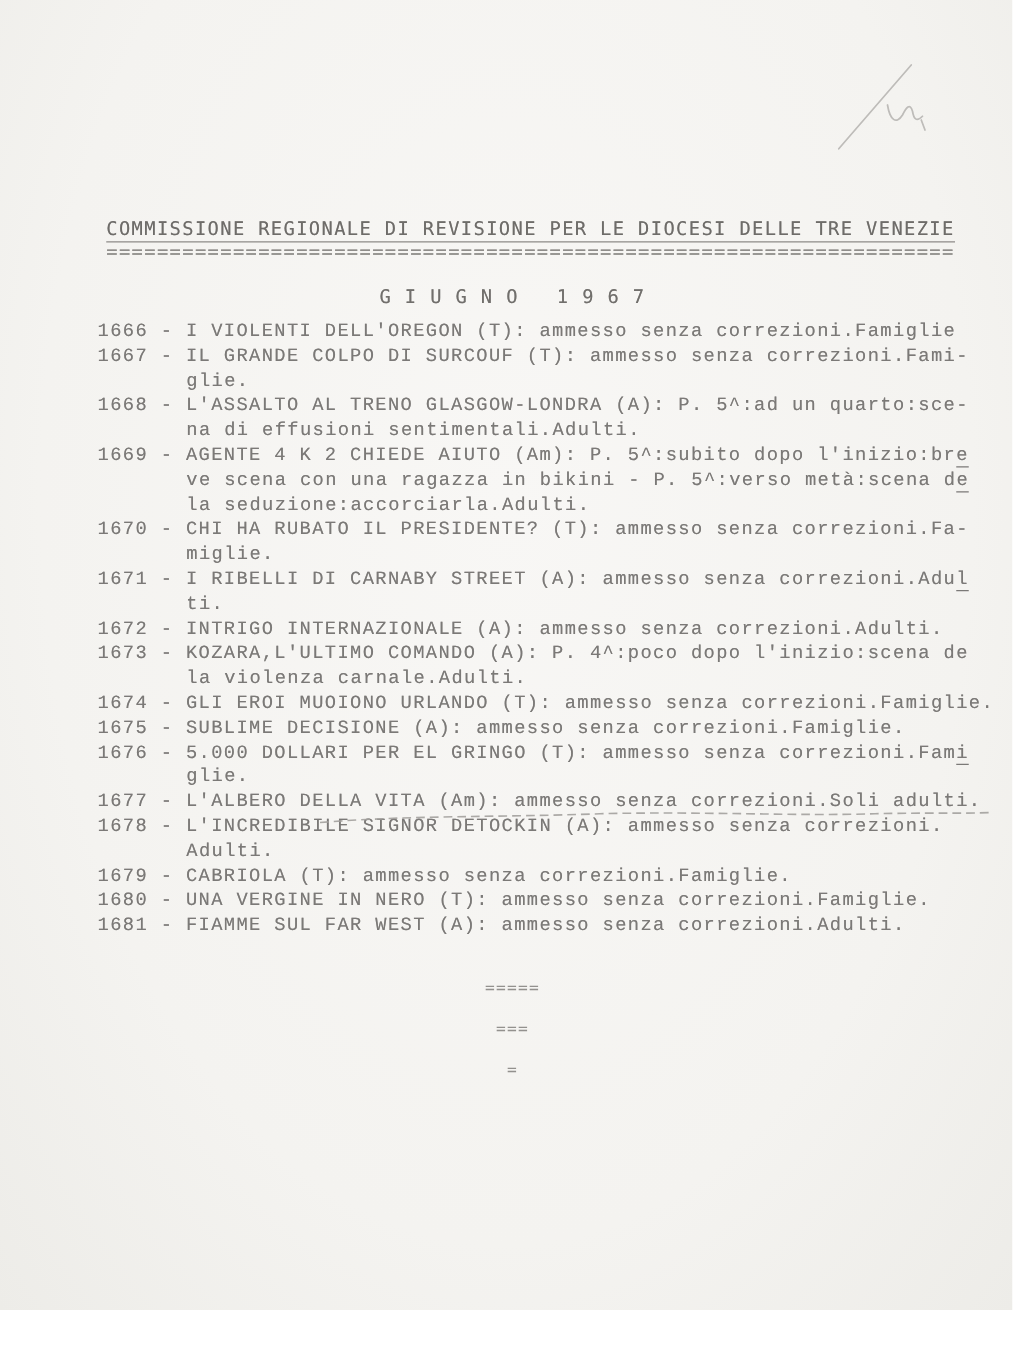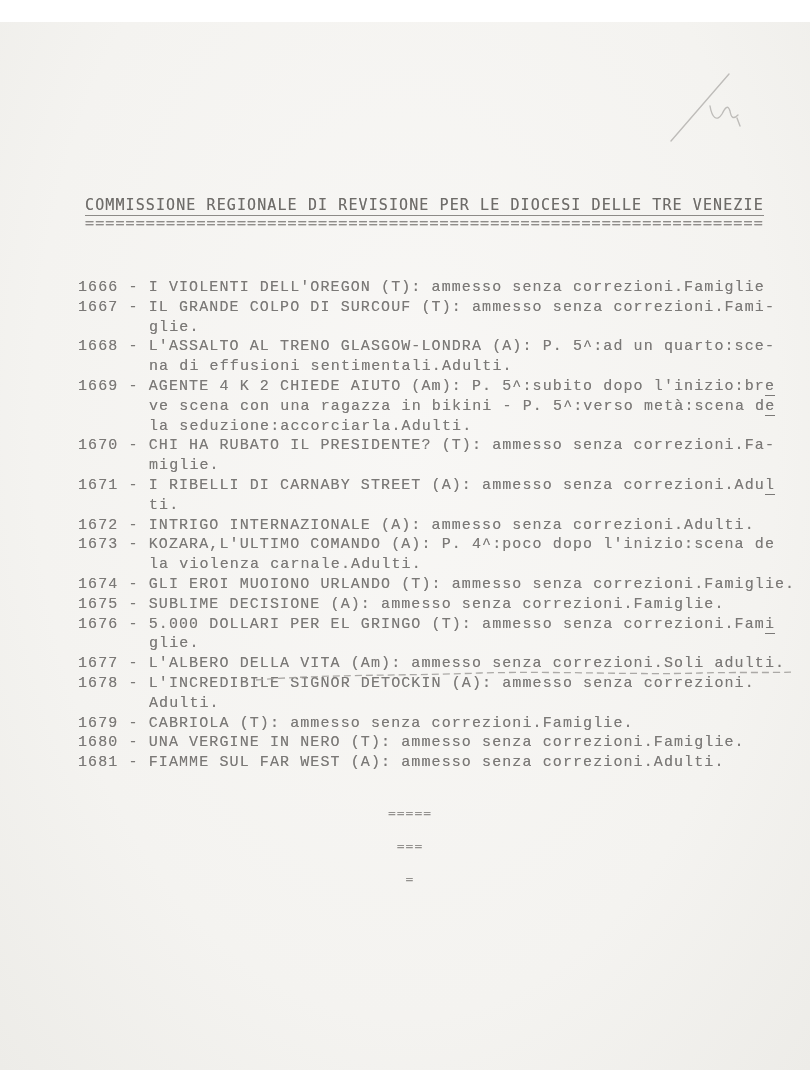--- a/index.html
+++ b/index.html
@@ -3,21 +3,20 @@
 <meta charset="utf-8">
 <style>
   html,body{margin:0;padding:0;}
   .page{
     position:relative;
     width:810px;height:1048px;
     background:radial-gradient(ellipse at 50% 38%, #f8f7f5 0%, #f4f3f0 65%, #edecE8 100%);
     overflow:hidden;
     font-family:"DejaVu Sans Mono", monospace;
     color:#7b7977;
-    margin-top:22px;
   }
   .typed{
     font-size:15px;
     letter-spacing:1.1px;
     white-space:pre;
     text-shadow:0 0 0.5px rgba(110,108,105,.55);
   }
   .title{
     position:absolute;left:85px;top:174px;
     color:#6e6c69;
@@ -54,20 +53,21 @@
   <svg class="overlay" width="810" height="1080" aria-hidden="true">
     <g fill="none" stroke="#b5b3b0" stroke-width="1.4" stroke-linecap="round" opacity="0.85">
       <path d="M 671 119 L 729 52"></path>
       <path d="M 710 84 C 712 96, 717 100, 722 92 C 725 86, 728 82, 730 89 C 731 95, 733 98, 738 93"></path>
       <path d="M 737 96 L 740 104"></path>
     </g>
   </svg>
 
   <div class="typed title">COMMISSIONE REGIONALE DI REVISIONE PER LE DIOCESI DELLE TRE VENEZIE</div>
   <div class="typed sep">===================================================================</div>
+  <div class="typed month">G I U G N O   1 9 6 7</div>
 
   <div class="typed entries"><div class="line"><span>1666 - </span><span>I VIOLENTI DELL'OREGON (T): ammesso senza correzioni.Famiglie</span></div><div class="line"><span>1667 - </span><span>IL GRANDE COLPO DI SURCOUF (T): ammesso senza correzioni.Fami-</span></div><div class="line cont"><span>glie.</span></div><div class="line"><span>1668 - </span><span>L'ASSALTO AL TRENO GLASGOW-LONDRA (A): P. 5^:ad un quarto:sce-</span></div><div class="line cont"><span>na di effusioni sentimentali.Adulti.</span></div><div class="line"><span>1669 - </span><span>AGENTE 4 K 2 CHIEDE AIUTO (Am): P. 5^:subito dopo l'inizio:br<span class="ul">e</span></span></div><div class="line cont"><span>ve scena con una ragazza in bikini - P. 5^:verso metà:scena d<span class="ul">e</span></span></div><div class="line cont"><span>la seduzione:accorciarla.Adulti.</span></div><div class="line"><span>1670 - </span><span>CHI HA RUBATO IL PRESIDENTE? (T): ammesso senza correzioni.Fa-</span></div><div class="line cont"><span>miglie.</span></div><div class="line"><span>1671 - </span><span>I RIBELLI DI CARNABY STREET (A): ammesso senza correzioni.Adu<span class="ul">l</span></span></div><div class="line cont"><span>ti.</span></div><div class="line"><span>1672 - </span><span>INTRIGO INTERNAZIONALE (A): ammesso senza correzioni.Adulti.</span></div><div class="line"><span>1673 - </span><span>KOZARA,L'ULTIMO COMANDO (A): P. 4^:poco dopo l'inizio:scena de</span></div><div class="line cont"><span>la violenza carnale.Adulti.</span></div><div class="line"><span>1674 - </span><span>GLI EROI MUOIONO URLANDO (T): ammesso senza correzioni.Famiglie.</span></div><div class="line"><span>1675 - </span><span>SUBLIME DECISIONE (A): ammesso senza correzioni.Famiglie.</span></div><div class="line"><span>1676 - </span><span>5.000 DOLLARI PER EL GRINGO (T): ammesso senza correzioni.Fam<span class="ul">i</span></span></div><div class="line cont"><span>glie.</span></div><div class="line"><span>1677 - </span><span>L'ALBERO DELLA VITA (Am): ammesso senza correzioni.Soli adulti.</span></div><div class="line"><span>1678 - </span><span>L'INCREDIBILE SIGNOR DETOCKIN (A): ammesso senza correzioni.</span></div><div class="line cont"><span>Adulti.</span></div><div class="line"><span>1679 - </span><span>CABRIOLA (T): ammesso senza correzioni.Famiglie.</span></div><div class="line"><span>1680 - </span><span>UNA VERGINE IN NERO (T): ammesso senza correzioni.Famiglie.</span></div><div class="line"><span>1681 - </span><span>FIAMME SUL FAR WEST (A): ammesso senza correzioni.Adulti.</span></div></div>
 
   <svg class="overlay" width="810" height="1080" aria-hidden="true">
     <path d="M 256 658 C 330 652, 400 654, 480 651 C 560 649, 640 653, 700 651 C 740 650, 770 651, 793 650" fill="none" stroke="#a3a19d" stroke-width="1.3" stroke-dasharray="7 4" opacity="0.9"></path>
   </svg>
 
   <div class="footer">
     <div>=====</div>
     <div>===</div>

